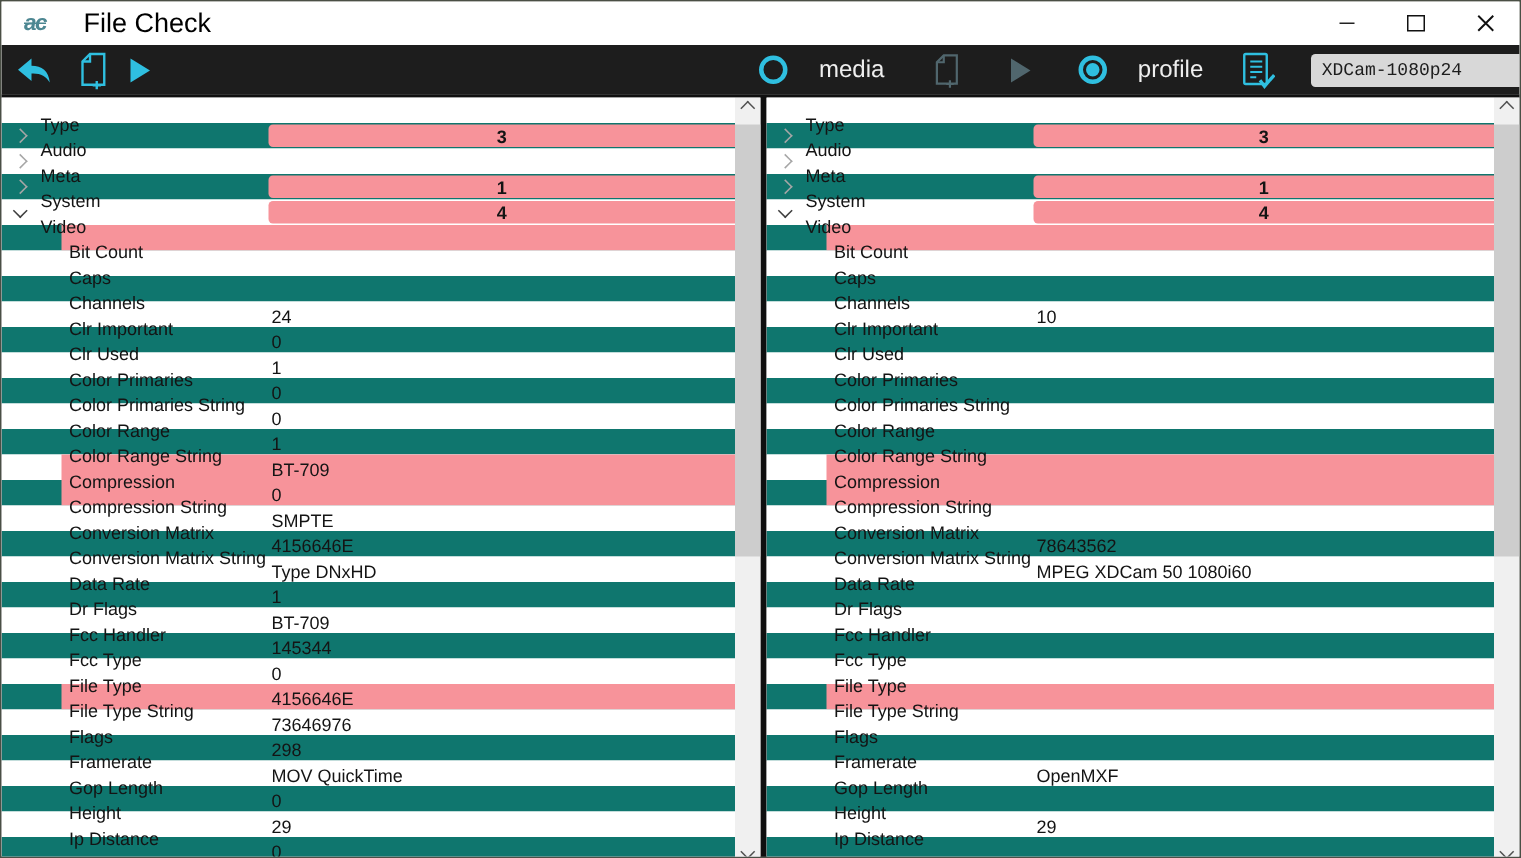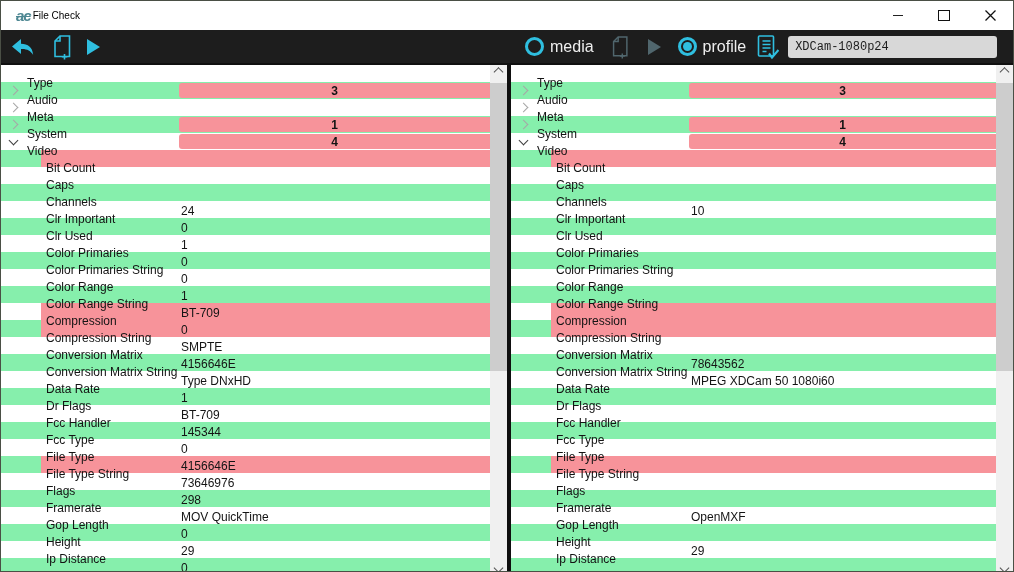--- a/index.html
+++ b/index.html
@@ -5,46 +5,46 @@
   html,body{margin:0;padding:0;}
   body{
     width:1014px;height:572px;overflow:hidden;position:relative;
     font-family:"Liberation Sans",sans-serif;background:#fff;
     border:1px solid #4a4f45;box-sizing:border-box;
   }
   
   .titlebar{height:29px;background:#ffffff;display:flex;align-items:center;position:relative;}
   .logo{margin-left:15px;color:#4d8792;font-weight:700;font-size:15px;font-style:italic;
         text-decoration:line-through;letter-spacing:-1px;line-height:1;}
-  .wtitle{margin-left:2px;font-size:10px;color:#000;}
+  .wtitle{margin-left:25px;font-size:18px;color:#000;}
   .winbtns{position:absolute;right:0;top:0;height:29px;display:flex;}
   .winbtn{width:46px;height:29px;display:flex;align-items:center;justify-content:center;cursor:default;}
   .glyph-min{width:10px;height:0;border-top:1px solid #222;display:block;}
   .glyph-max{width:10px;height:9px;border:1px solid #111;display:block;}
   
   .toolbar{height:33px;background:#1d1d1d;position:relative;display:flex;align-items:center;}
   .tb-left{display:flex;align-items:center;gap:13px;margin-left:8px;}
-  .tb-right{position:absolute;left:524px;right:16px;top:0;height:33px;display:flex;align-items:center;gap:9px;}
+  .tb-right{position:absolute;left:505px;right:16px;top:0;height:33px;display:flex;align-items:center;gap:24px;}
   .tbicon{display:flex;align-items:center;justify-content:center;}
   .play{width:0;height:0;border-left:13px solid #2fbfe0;border-top:8px solid transparent;border-bottom:8px solid transparent;display:block;}
   .play.dim{border-left-color:#50666d;}
   .radio{width:19px;height:19px;border-radius:50%;border:3px solid #2fbfe0;box-sizing:border-box;position:relative;flex:0 0 auto;}
   .radio.selected::after{content:"";position:absolute;inset:2px;border-radius:50%;background:#2fbfe0;}
   .tb-label{color:#eeeeee;font-size:16px;margin-left:-3px;}
   .profile-input{flex:1;height:22px;border:none;border-radius:3px;background:#d8d8d8;
                  font-family:Liberation Mono, monospace;font-size:12px;color:#1c1c1c;padding:0 7px;outline:none;}
   
   .content{display:flex;height:510px;border-top:2px solid #101010;background:#0f0f0f;}
   .panel{position:relative;background:#fff;overflow:hidden;}
   .panel.left{width:506px;}
   .divider{width:4px;background:#0f0f0f;}
   .panel.right{flex:1;}
   .rows{position:absolute;left:0;top:0;right:17px;bottom:0;}
   .row{height:17px;position:relative;font-size:12px;color:#141414;background:#fff;}
-  .row.odd{background:#86efac;}
+  .row.odd{background:#0f766e;}
   .lab{position:absolute;left:26px;top:11px;white-space:nowrap;z-index:1;}
   .row.child .lab{left:45px;}
   .val{position:absolute;left:180px;top:18px;white-space:nowrap;z-index:1;margin-top:36px;}
   .chev{position:absolute;top:5px;left:9px;width:6px;height:6px;border:solid #a6a6a6;
         border-width:0 1.4px 1.4px 0;transform:rotate(-45deg);z-index:1;}
   .chev.expanded{border-color:#3e3e3e;transform:rotate(45deg);top:4px;}
   .bar{position:absolute;left:178px;right:0;top:1px;height:15px;background:#f7939a;
        border-radius:3px 0 0 3px;display:flex;align-items:center;justify-content:center;
        font-weight:700;font-size:12px;color:#141414;}
   .hl{position:absolute;left:40px;right:0;top:0;bottom:0;background:#f7939a;}

